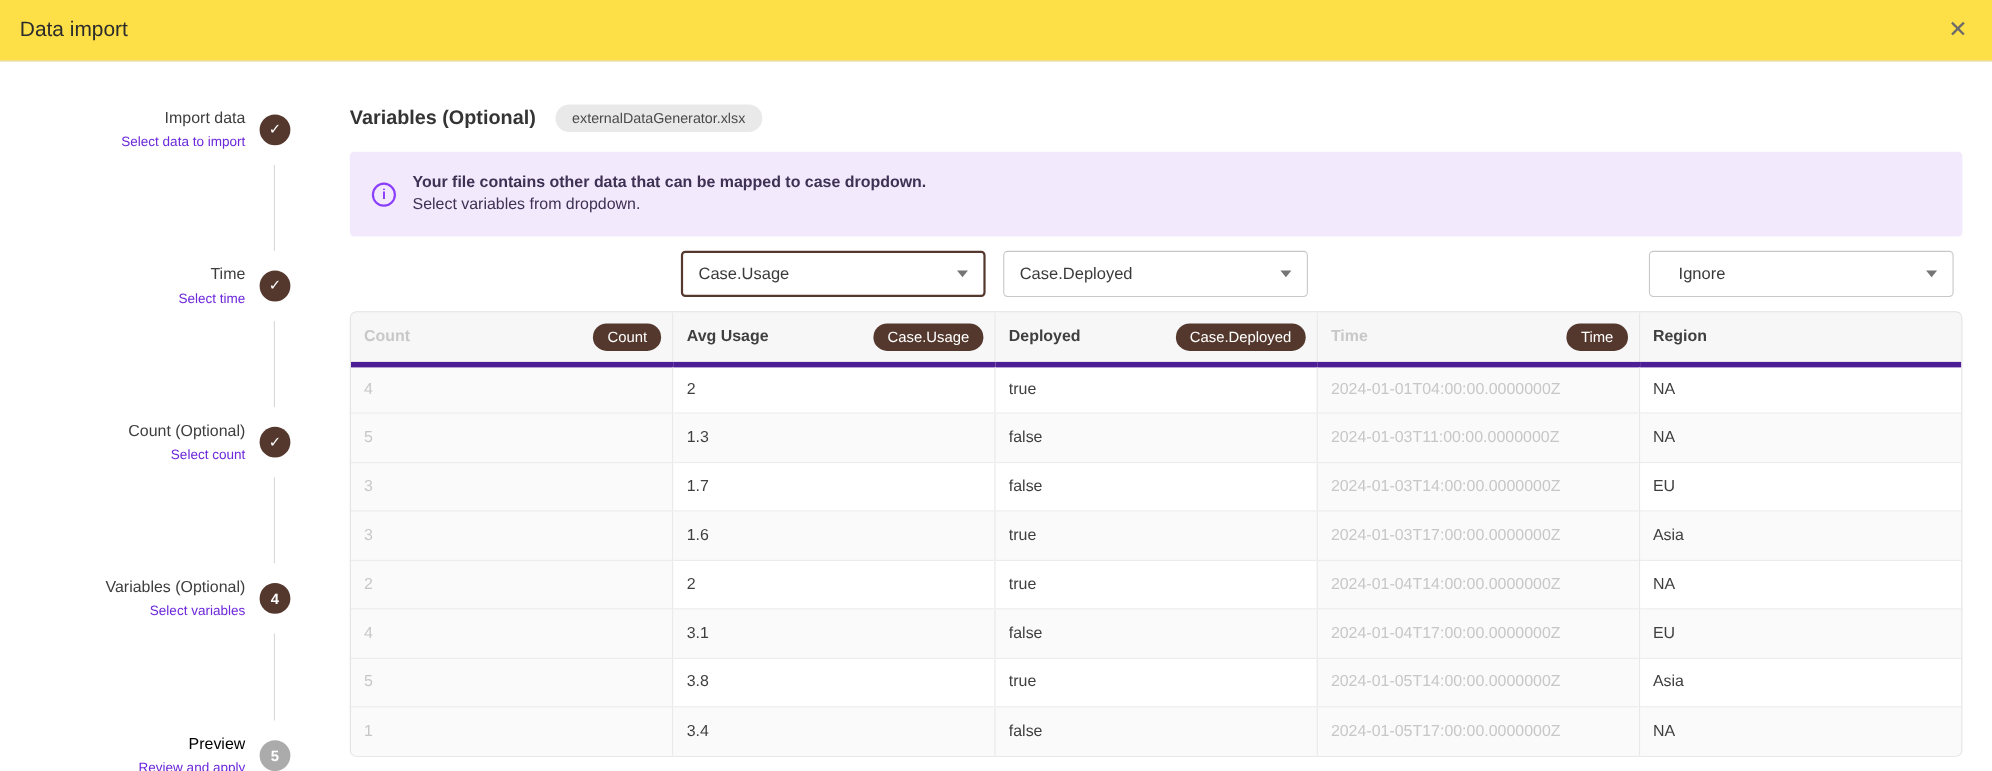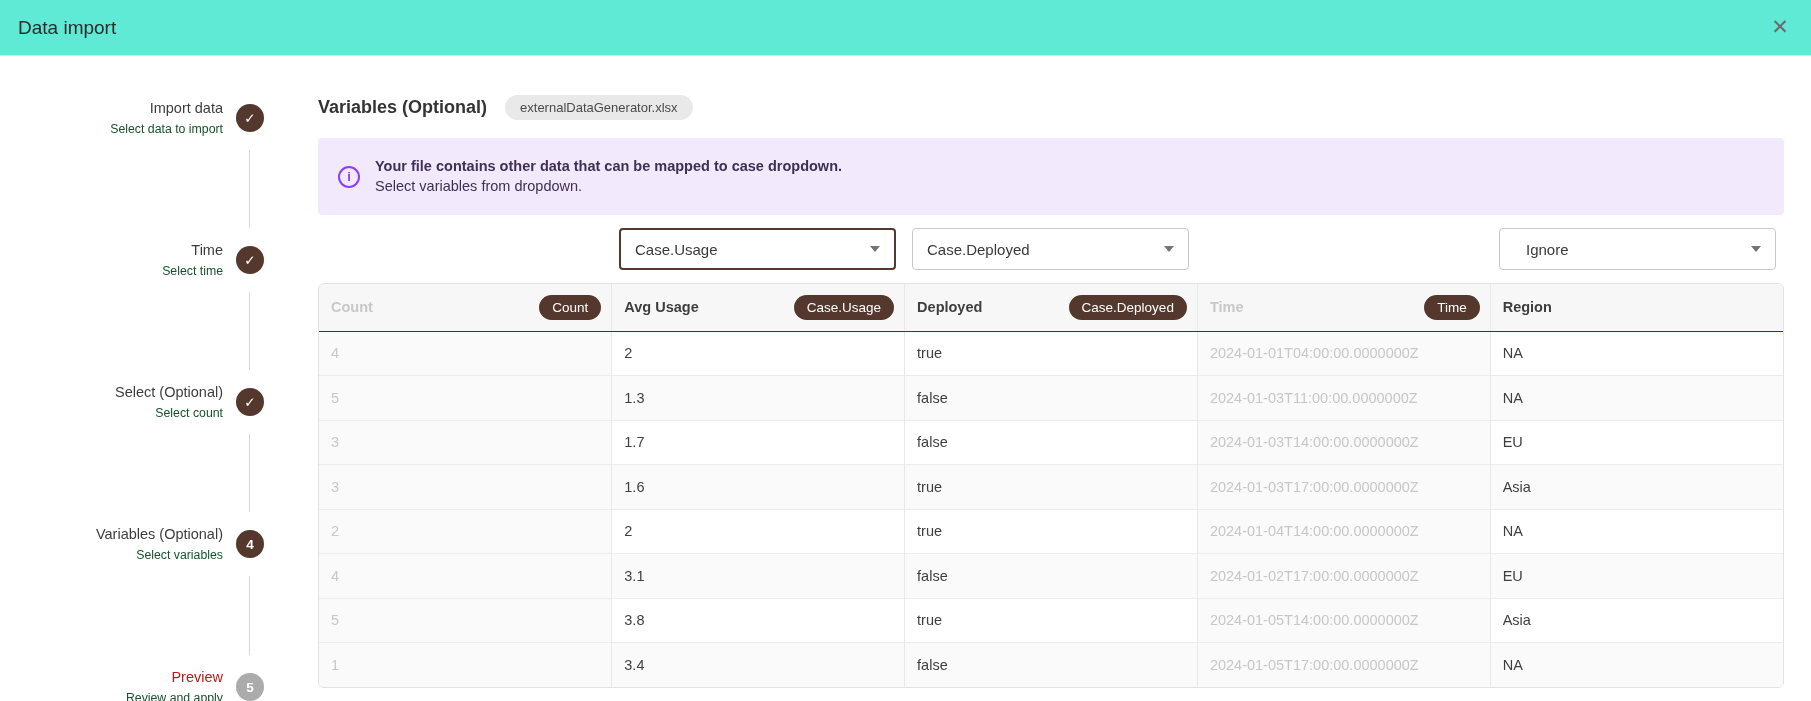--- a/index.html
+++ b/index.html
@@ -7,21 +7,21 @@
   body {
     font-family: "Liberation Sans", "DejaVu Sans", sans-serif;
     background: #ffffff;
     color: #3d3d3d;
     position: relative;
   }
 
   
   .topbar {
     position: absolute; top: 0; left: 0; width: 1811px; height: 56px;
-    border-bottom: 1px solid #e4e4e4; background: #5eead4;
+    border-bottom: 1px solid #e4e4e4; background: #fde047;
   }
   .dialog-title {
     position: absolute; left: 18px; top: 0; line-height: 56px;
     font-size: 19px; font-weight: 400; color: #2b2b2b;
   }
   .close-btn {
     position: absolute; right: 12px; top: 8px; width: 38px; height: 38px;
     display: flex; align-items: center; justify-content: center;
     background: transparent; border: none; cursor: pointer;
     font-size: 21px; color: #6b6b6b;
@@ -29,22 +29,22 @@
 
   
   .stepper { position: absolute; top: 56px; left: 0; width: 318px; height: 645px; }
   .step {
     position: absolute; left: 0; width: 264px; height: 56px;
     display: flex; justify-content: flex-end; align-items: center; gap: 13px;
     cursor: pointer;
   }
   .step-text { text-align: right; }
   .step-label { font-size: 14.5px; color: #3d3d3d; line-height: 20px; }
-  .step-sublabel { font-size: 12.3px; color: #14532d; line-height: 18px; margin-top: 2px; }
-  .step.upcoming .step-label { color: #b91c1c; text-align: right; }
+  .step-sublabel { font-size: 12.3px; color: #6d28d9; line-height: 18px; margin-top: 2px; }
+  .step.upcoming .step-label { color: #000000; text-align: right; }
   .step-circle {
     width: 28px; height: 28px; border-radius: 50%; flex: 0 0 28px;
     display: flex; align-items: center; justify-content: center;
     color: #fff; font-size: 13.5px; font-weight: 700;
   }
   .step.completed .step-circle, .step.active .step-circle { background: #54382e; }
   .step.upcoming .step-circle { background: #ababab; }
   .step-connector {
     position: absolute; left: 249px; width: 1px; background: #d8d8d8;
   }
@@ -97,21 +97,21 @@
   .dd-pos-2 { left: 1181px; padding-left: 26px; }
 
   
   .table-wrap {
     position: absolute; top: 227px; left: 0; width: 1466px;
     border: 1px solid #e2e2e2; border-radius: 6px; overflow: hidden; background: #fff;
   }
   table { width: 100%; border-collapse: collapse; table-layout: fixed; }
   th, td { width: 20%; text-align: left; font-size: 14.5px; }
   th {
-    height: 47px; background: #f7f7f7; border-bottom: 1px solid #4c1d95;
+    height: 47px; background: #f7f7f7; border-bottom: 5px solid #4c1d95;
     font-weight: 600; color: #3f3f3f; padding: 0 10px 0 12px;
   }
   th .th-inner { display: flex; align-items: center; justify-content: space-between; }
   th:not(:last-child), td:not(:last-child) { border-right: 1px solid #e8e8e8; }
   td { height: 44.5px; padding: 0 10px 0 12px; color: #3f3f3f; background: #fff; }
   tbody tr:not(:first-child) td { border-top: 1px solid #ececec; }
   tbody tr:nth-child(even) td { background: #fafafa; }
   th.disabled-col { color: #c8c8c8; }
   td.disabled-col { color: #c7c7c7; background: #fafafa !important; }
   .col-badge {
@@ -141,21 +141,21 @@
     <div class="step completed" style="top: 176px;">
       <div class="step-text">
         <div class="step-label">Time</div>
         <div class="step-sublabel">Select time</div>
       </div>
       <div class="step-circle">✓</div>
     </div>
     <div class="step-connector" style="top: 236px; height: 78px;"></div>
     <div class="step completed" style="top: 318px;">
       <div class="step-text">
-        <div class="step-label">Select (Optional)</div>
+        <div class="step-label">Count (Optional)</div>
         <div class="step-sublabel">Select count</div>
       </div>
       <div class="step-circle">✓</div>
     </div>
     <div class="step-connector" style="top: 378px; height: 78px;"></div>
     <div class="step active" style="top: 460px;">
       <div class="step-text">
         <div class="step-label">Variables (Optional)</div>
         <div class="step-sublabel">Select variables</div>
       </div>
@@ -269,21 +269,21 @@
             <td class="disabled-col">2</td>
             <td class="">2</td>
             <td class="">true</td>
             <td class="disabled-col">2024-01-04T14:00:00.0000000Z</td>
             <td class="">NA</td>
           </tr>
           <tr>
             <td class="disabled-col">4</td>
             <td class="">3.1</td>
             <td class="">false</td>
-            <td class="disabled-col">2024-01-02T17:00:00.0000000Z</td>
+            <td class="disabled-col">2024-01-04T17:00:00.0000000Z</td>
             <td class="">EU</td>
           </tr>
           <tr>
             <td class="disabled-col">5</td>
             <td class="">3.8</td>
             <td class="">true</td>
             <td class="disabled-col">2024-01-05T14:00:00.0000000Z</td>
             <td class="">Asia</td>
           </tr>
           <tr>

